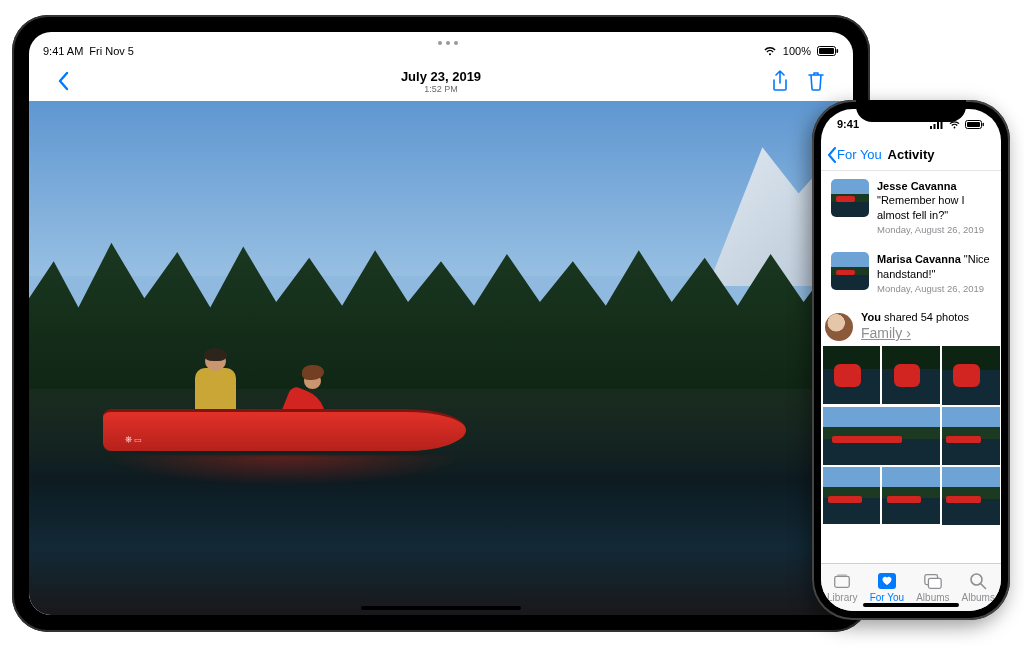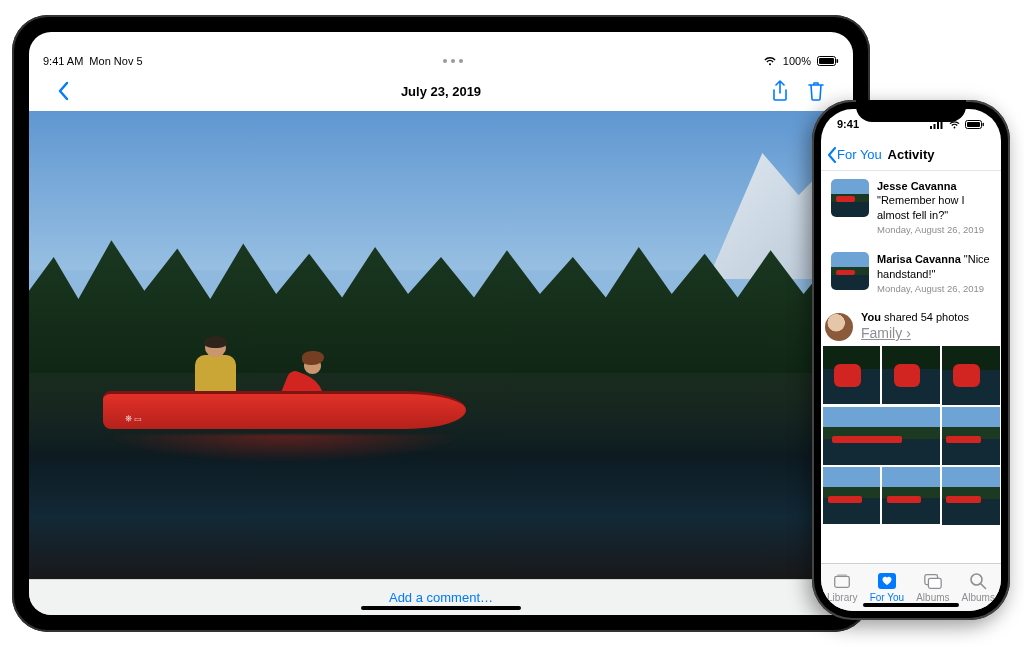--- a/index.html
+++ b/index.html
@@ -29,25 +29,24 @@
     background: #fff;
     border-radius: 22px;
     overflow: hidden;
     display: flex;
     flex-direction: column;
   }
   .status-bar-ipad {
     height: 20px;
     display: flex;
     justify-content: space-between;
-    align-items: center;
     font-size: 11px;
     padding: 0 14px;
     color: #000;
-    margin-top: 19px;
+    margin-top: 9px;
   }
   .status-left, .status-right { display:flex; gap:6px; align-items:center;}
   .dots { display:flex; gap:4px; justify-content:center;}
   .dots span{width:4px;height:4px;border-radius:50%;background:#999;}
   .ipad-nav {
     height: 40px;
     display:flex;
     align-items:center;
     justify-content:space-between;
     padding: 0 28px;
@@ -132,21 +131,21 @@
 </style>
 </head>
 <body>
 
 <div class="ipad-frame">
   <div class="ipad-screen">
 
     <div class="status-bar-ipad">
       <div class="status-left">
         <span>9:41 AM</span>
-        <span>Mon Nov 5</span>
+        <span>Fri Nov 5</span>
       </div>
       <div class="dots">
           <span></span>
           <span></span>
           <span></span>
         </div>
       <div class="status-right">
         <span>
           <svg width="14" height="10" viewBox="0 0 14 10">
               <path d="M7 9.2a1 1 0 100-2 1 1 0 000 2zm-2.6-2.8a3.6 3.6 0 015.2 0l1-1a5 5 0 00-7.2 0zm-2-2a6.5 6.5 0 019.2 0l1-1a8 8 0 00-11.2 0z" fill="#000"></path>
@@ -164,20 +163,21 @@
     </div>
 
     <div class="ipad-nav">
       <span class="chev">
         <svg width="14" height="20" viewBox="0 0 14 20">
             <path d="M10 2L3 10l7 8" stroke="#007aff" stroke-width="2.4" fill="none" stroke-linecap="round" stroke-linejoin="round"></path>
           </svg>
       </span>
       <div class="ipad-nav-center">
         <div class="nav-title">July 23, 2019</div>
+        <div class="nav-sub">1:52 PM</div>
       </div>
       <div class="nav-icons-right">
         <span class="icon-btn">
           <svg width="18" height="22" viewBox="0 0 18 22">
               <path d="M9 1v12M5 5l4-4 4 4M3 10v9a1 1 0 001 1h10a1 1 0 001-1v-9" stroke="#007aff" stroke-width="1.6" fill="none" stroke-linecap="round" stroke-linejoin="round"></path>
             </svg>
         </span>
         <span class="icon-btn">
           <svg width="18" height="22" viewBox="0 0 18 22">
               <path d="M2 5h14M7 5V3h4v2M4 5l1 14a1 1 0 001 1h6a1 1 0 001-1l1-14" stroke="#007aff" stroke-width="1.6" fill="none" stroke-linecap="round" stroke-linejoin="round"></path>
@@ -202,23 +202,20 @@
           <div class="p2-body"></div>
             <div class="p2-head"></div>
             <div class="p2-hair"></div>
         </div>
         <div class="canoe-body"></div>
         <div class="canoe-decal">⎈ ▭</div>
       </div>
       <div class="canoe-reflect"></div>
     </div>
 
-    <div class="comment-bar">
-      <span>Add a comment…</span>
-    </div>
 
     <div class="home-ind-ipad"></div>
   </div>
 </div>
 
 <div class="iphone-frame">
   <div class="notch"></div>
   <div class="iphone-screen">
 
     <div class="iphone-status">

